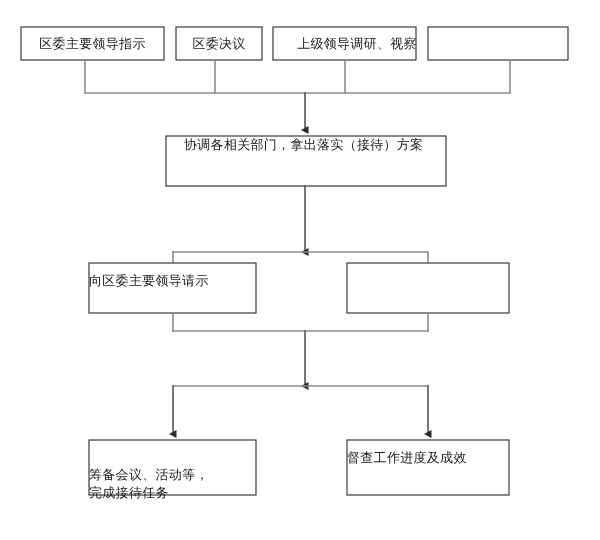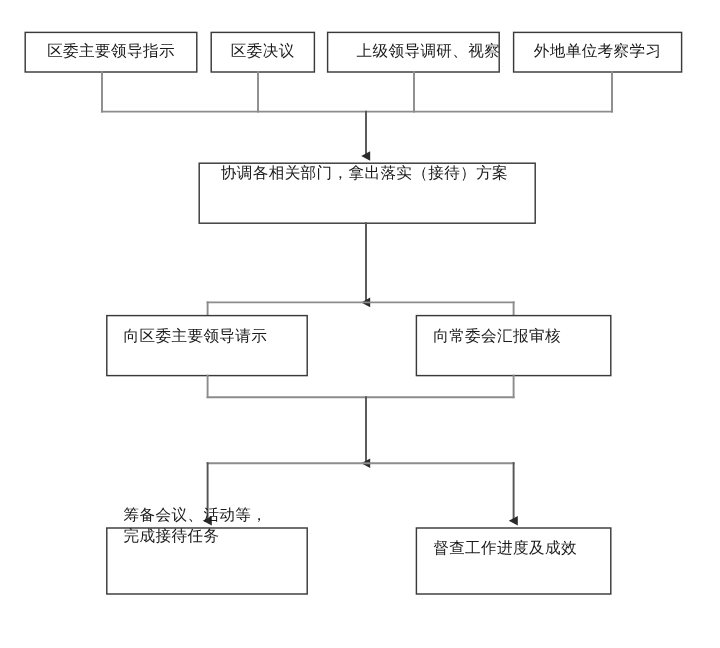--- a/index.html
+++ b/index.html
@@ -55,21 +55,20 @@
     letter-spacing: 0.3px;
     white-space: pre-line;
     pointer-events: none;
   }
   .node-label.top-row {
     align-items: center;
     justify-content: center;
     padding: 0 6px;
   }
   .node-label.left-pad {
-    padding-left: 14px;
     align-items: flex-start;
     padding-top: 9px;
   }
   .node-label.mid-pad {
     padding-left: 18px;
     align-items: flex-start;
   }
 </style>
 </head>
 <body>
@@ -118,24 +117,22 @@
     <path class="connector-dark" d="M 173 386 L 173 434" marker-end="url(#arrowhead)"></path>
     <path class="connector-dark" d="M 428 386 L 428 434" marker-end="url(#arrowhead)"></path>
 
     <rect class="node-rect" x="89" y="440" width="167" height="55"></rect>
     <rect class="node-rect" x="347" y="440" width="162" height="55"></rect>
   </svg>
 
   <div class="node-label top-row" style="left:21px; top:27px; width:143px; height:33px;">区委主要领导指示</div>
   <div class="node-label top-row" style="left:176px; top:27px; width:86px; height:33px;">区委决议</div>
   <div class="node-label top-row" style="left:273px; top:27px; width:168px; height:33px;">上级领导调研、视察</div>
-  <div class="node-label top-row" style="left:428px; top:27px; width:140px; height:33px;">外地单位考察学习</div>
 
   <div class="node-label mid-pad" style="left:166px; top:136px; width:280px; height:50px;">协调各相关部门，拿出落实（接待）方案</div>
 
   <div class="node-label left-pad" style="left:89px; top:263px; width:167px; height:50px;">向区委主要领导请示</div>
-  <div class="node-label left-pad" style="left:347px; top:263px; width:162px; height:50px;">向常委会汇报审核</div>
 
-  <div class="node-label left-pad" style="left:89px; top:412px; width:167px; height:55px;">筹备会议、活动等，
+  <div class="node-label left-pad" style="left:89px; top:457px; width:167px; height:55px;">筹备会议、活动等，
 完成接待任务</div>
   <div class="node-label left-pad" style="left:347px; top:440px; width:162px; height:55px;">督查工作进度及成效</div>
 
 </div>
 
 </body></html>

